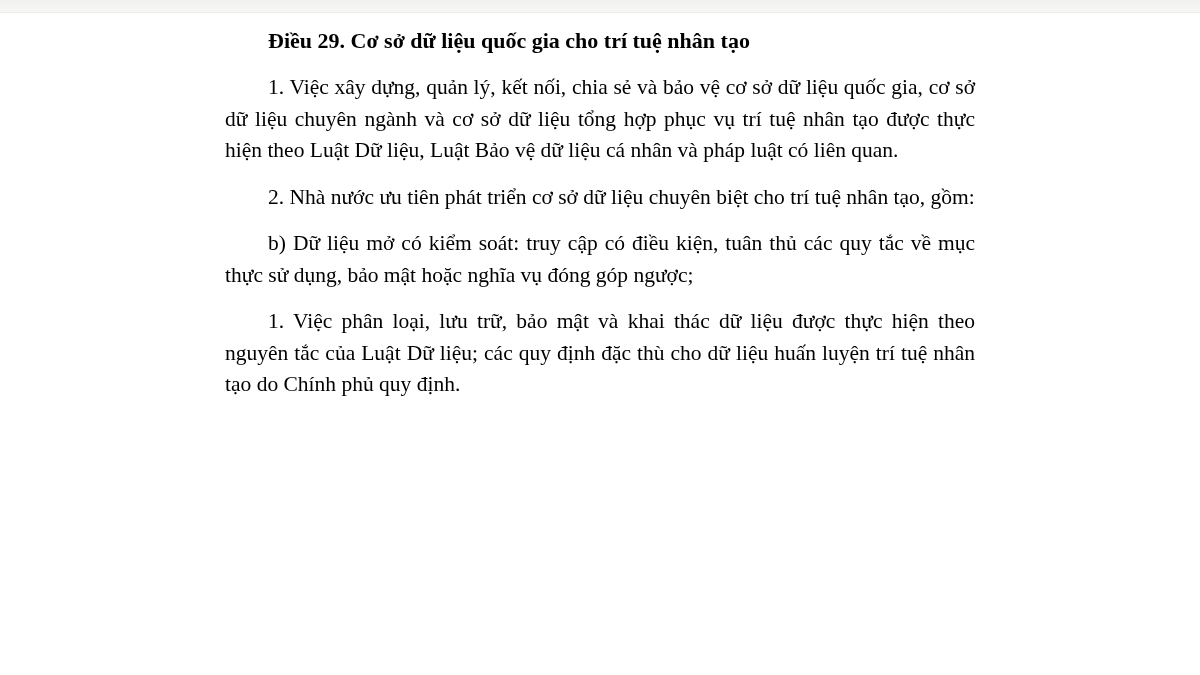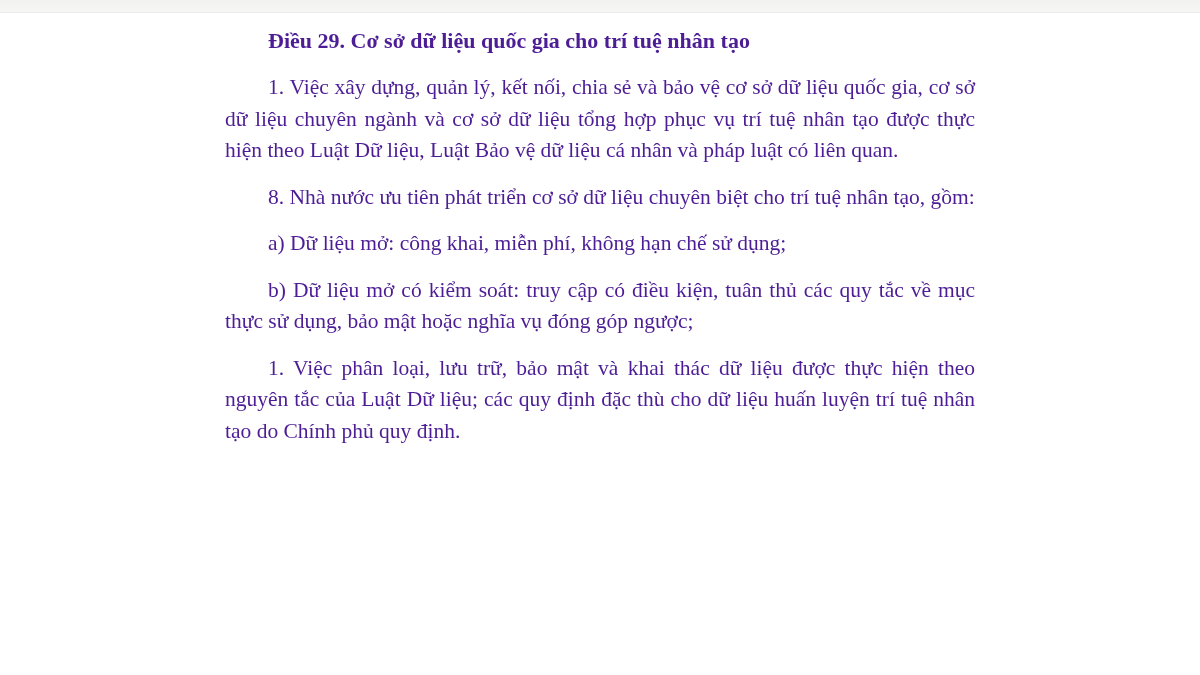--- a/index.html
+++ b/index.html
@@ -28,21 +28,21 @@
     top: 0;
     width: 1200px;
     height: 13px;
     background: linear-gradient(to bottom, #f1f1ef, #f7f7f5);
   }
   .content {
     position: absolute;
     left: 225px;
     top: 12px;
     width: 750px;
-    color: #4c1d95;
+    color: #000000;
     font-size: 21.5px;
     line-height: 31.5px;
     text-align: justify;
   }
   .content h1 {
     font-size: 22px;
     line-height: 32px;
     font-weight: bold;
     margin: 0 0 9px 0;
     text-indent: 43px;
@@ -57,23 +57,22 @@
 <body>
 
 <div class="scan-edge-top"></div>
 
 <div class="page">
   <div class="content">
     <h1>Điều 29. Cơ sở dữ liệu quốc gia cho trí tuệ nhân tạo</h1>
 
     <p>1. Việc xây dựng, quản lý, kết nối, chia sẻ và bảo vệ cơ sở dữ liệu quốc gia, cơ sở dữ liệu chuyên ngành và cơ sở dữ liệu tổng hợp phục vụ trí tuệ nhân tạo được thực hiện theo Luật Dữ liệu, Luật Bảo vệ dữ liệu cá nhân và pháp luật có liên quan.</p>
 
-    <p>8. Nhà nước ưu tiên phát triển cơ sở dữ liệu chuyên biệt cho trí tuệ nhân tạo, gồm:</p>
+    <p>2. Nhà nước ưu tiên phát triển cơ sở dữ liệu chuyên biệt cho trí tuệ nhân tạo, gồm:</p>
 
-    <p>a) Dữ liệu mở: công khai, miễn phí, không hạn chế sử dụng;</p>
 
     <p>b) Dữ liệu mở có kiểm soát: truy cập có điều kiện, tuân thủ các quy tắc về mục thực sử dụng, bảo mật hoặc nghĩa vụ đóng góp ngược;</p>
 
 
     <p>1. Việc phân loại, lưu trữ, bảo mật và khai thác dữ liệu được thực hiện theo nguyên tắc của Luật Dữ liệu; các quy định đặc thù cho dữ liệu huấn luyện trí tuệ nhân tạo do Chính phủ quy định.</p>
 
 
   </div>
 </div>
 

